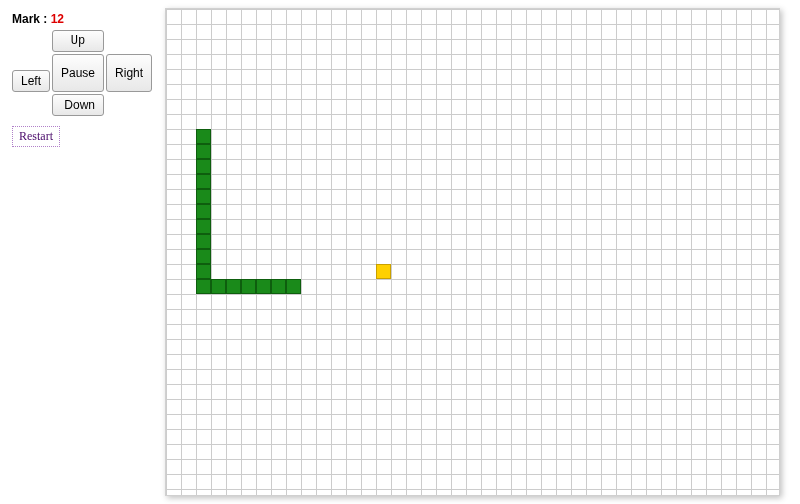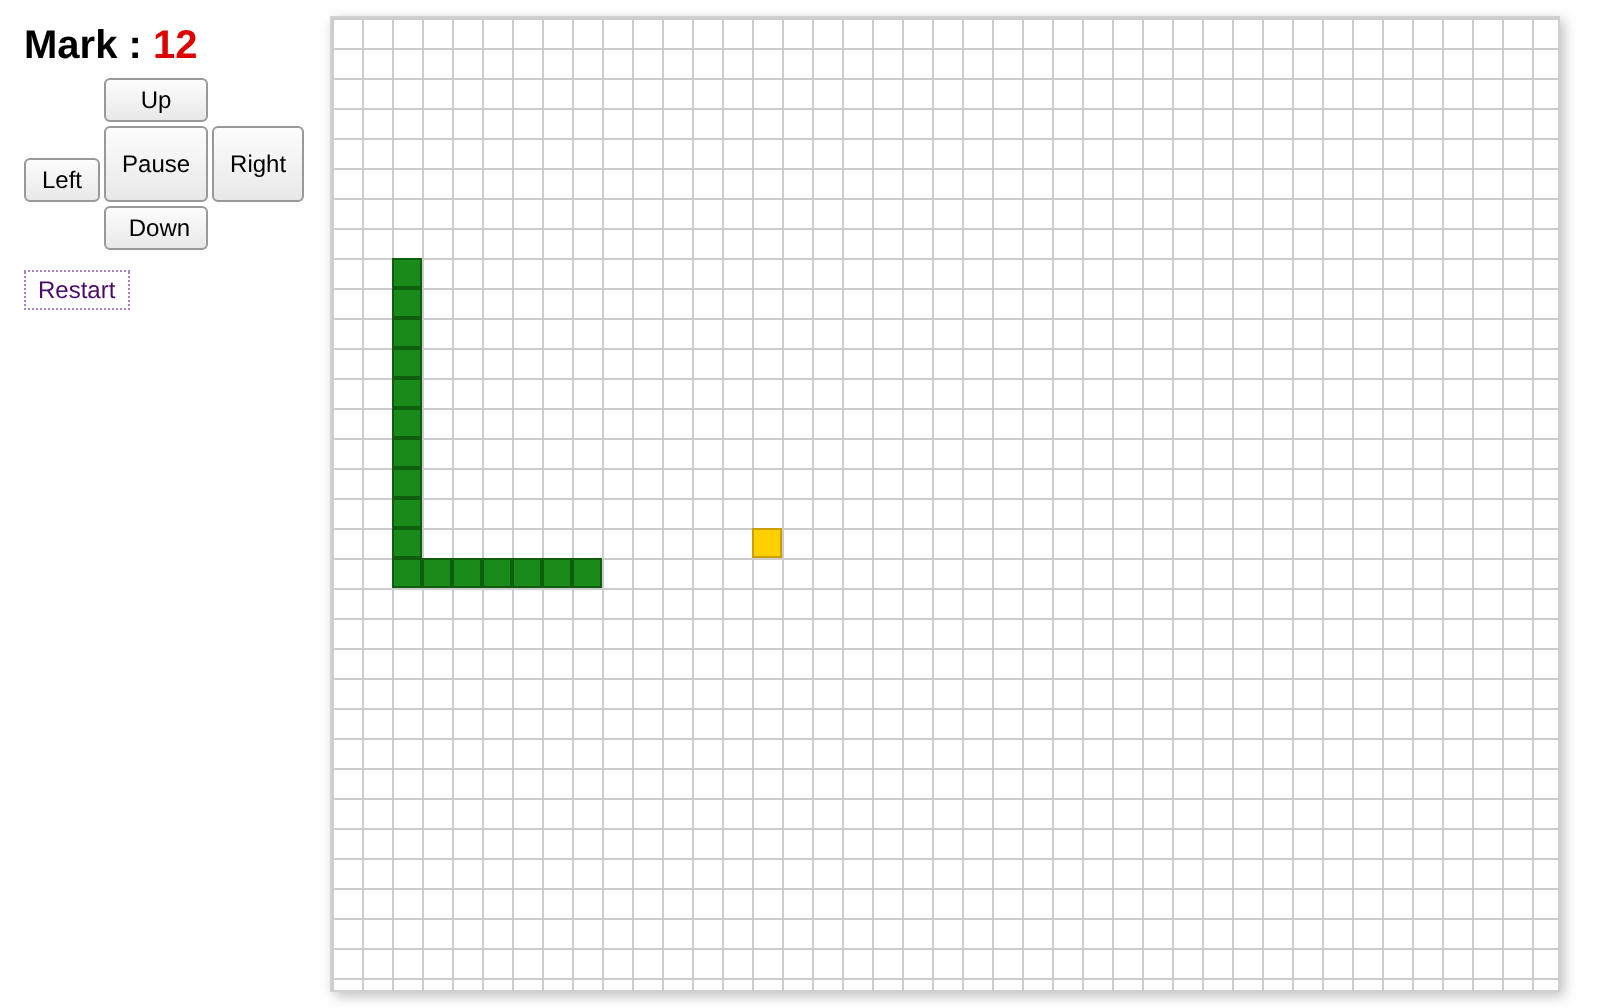--- a/index.html
+++ b/index.html
@@ -10,21 +10,21 @@
       height: 504px;
       position: relative;
     }
     .controls {
       position: absolute;
       left: 12px;
       top: 12px;
       width: 145px;
     }
     .score-line {
-      font-size: 20px;
+      font-size: 12px;
       font-weight: bold;
       margin-bottom: 4px;
     }
     .score-label { color: #000; }
     .score-value { color: #d00; }
     .dpad {
       display: grid;
       grid-template-columns: repeat(3, auto);
       grid-template-rows: repeat(3, auto);
       gap: 2px;
@@ -33,31 +33,32 @@
     }
     .dpad button, .restart-btn {
       font-family: Arial, sans-serif;
       font-size: 12px;
       padding: 3px 8px;
       background: linear-gradient(#fdfdfd, #e8e8e8);
       border: 1px solid #999;
       border-radius: 3px;
       cursor: pointer;
     }
-    .dpad .up    { grid-column: 2; grid-row: 1; }
+    .dpad .up    { grid-column: 2; grid-row: 1; font-family: Liberation Mono, monospace; }
     .dpad .left  { grid-column: 1; grid-row: 2; margin-top: 16px; }
     .dpad .pause { grid-column: 2; grid-row: 2; }
     .dpad .right { grid-column: 3; grid-row: 2; }
     .dpad .down  { grid-column: 2; grid-row: 3; text-align: right; }
     .restart-btn {
       background: #fff;
       border: 1px dotted #b080c8;
       color: #4a0a6a;
       padding: 2px 6px;
       border-radius: 0;
+      font-family: Liberation Serif, serif;
     }
     .board-wrap {
       position: absolute;
       left: 165px;
       top: 8px;
       width: 615px;
       height: 488px;
       border: 1px solid #d0d0d0;
       box-shadow: 2px 2px 6px rgba(0,0,0,0.25);
       background: #fff;

